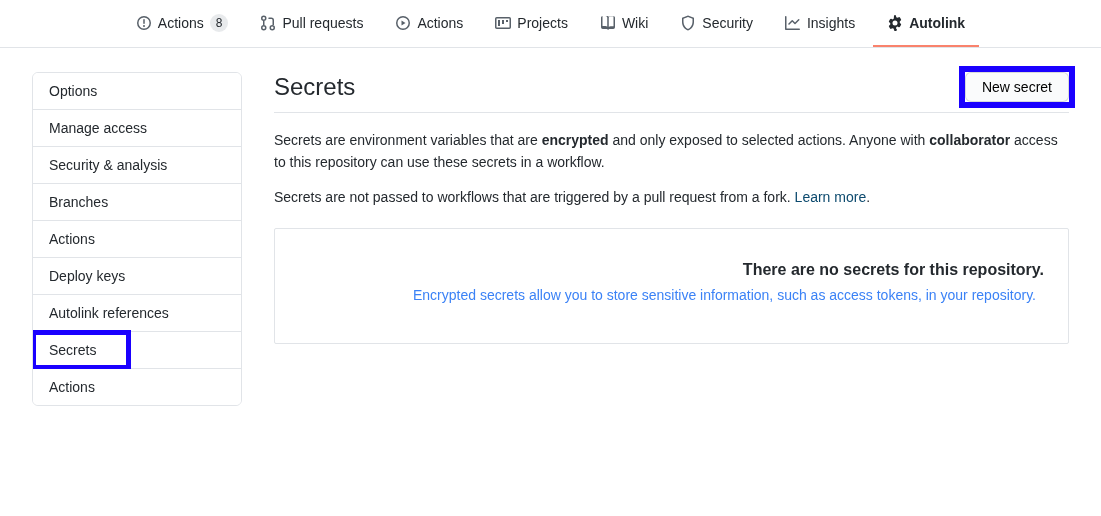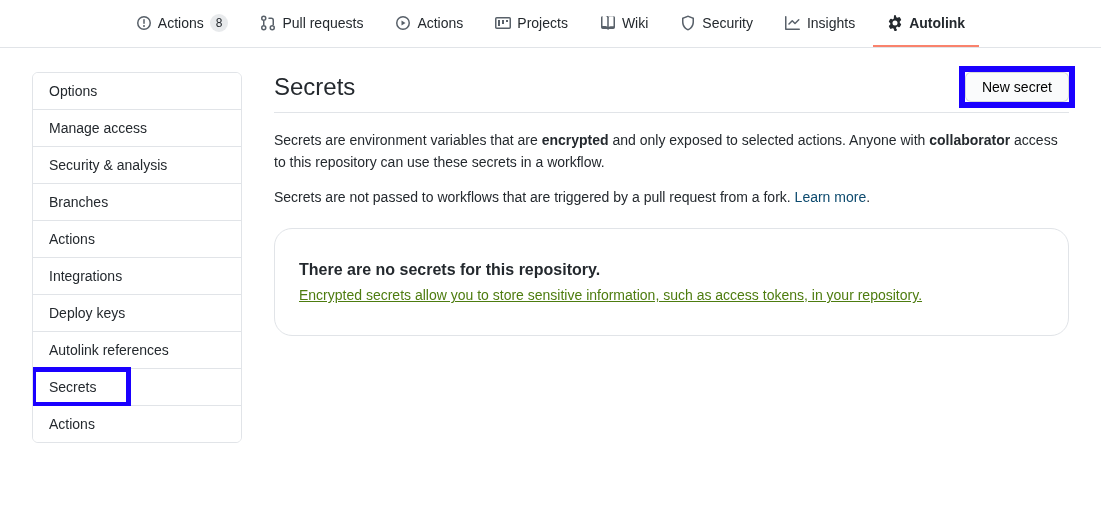--- a/index.html
+++ b/index.html
@@ -119,27 +119,27 @@
     position:absolute;
     left:-6px; right:-6px; top:-6px; bottom:-6px;
     border:6px solid #1a00ff;
     pointer-events:none;
   }
   p.desc { margin: 0 0 12px 0; line-height:1.6; color:#24292e;}
   p.desc strong { font-weight:600; }
   a.link { color:#0c4a6e; text-decoration:none; cursor:pointer;}
   .empty-box {
     border:1px solid #e1e4e8;
-    border-radius:18px;
+    border-radius:2px;
     padding: 32px 24px;
-    text-align:left;
+    text-align:right;
     margin-top: 20px;
   }
   .empty-box h3 { margin:0 0 8px 0; font-size:16px; font-weight:600;}
-  .empty-box p { margin:0; color:#4d7c0f;text-decoration:underline;}
+  .empty-box p { margin:8px; color:#3b82f6;}
   svg { display:block; }
 </style>
 </head>
 <body>
 
 <nav class="topnav">
   <div class="topnav-inner">
     <div class="tab">
       <span class="icon">
           <svg width="16" height="16" viewBox="0 0 16 16" fill="currentColor">
@@ -213,21 +213,20 @@
 </nav>
 
 <div class="layout">
   <aside class="sidebar">
     <div class="menu">
       <div class="menu-item"><span>Options</span></div>
       <div class="menu-item"><span>Manage access</span></div>
       <div class="menu-item"><span>Security &amp; analysis</span></div>
       <div class="menu-item"><span>Branches</span></div>
       <div class="menu-item"><span>Actions</span></div>
-      <div class="menu-item"><span>Integrations</span></div>
       <div class="menu-item"><span>Deploy keys</span></div>
       <div class="menu-item"><span>Autolink references</span></div>
       <div class="menu-item selected highlight-box-sidebar"><span>Secrets</span></div>
       <div class="menu-item"><span>Actions</span></div>
     </div>
   </aside>
 
   <main class="main">
     <div class="main-header">
       <h2 class="page-title">Secrets</h2>

